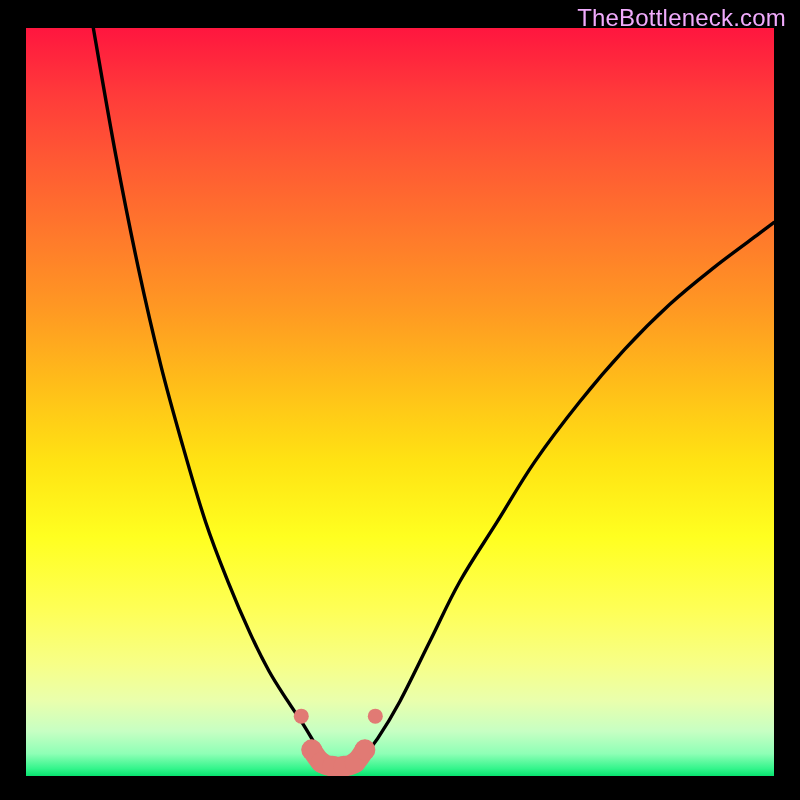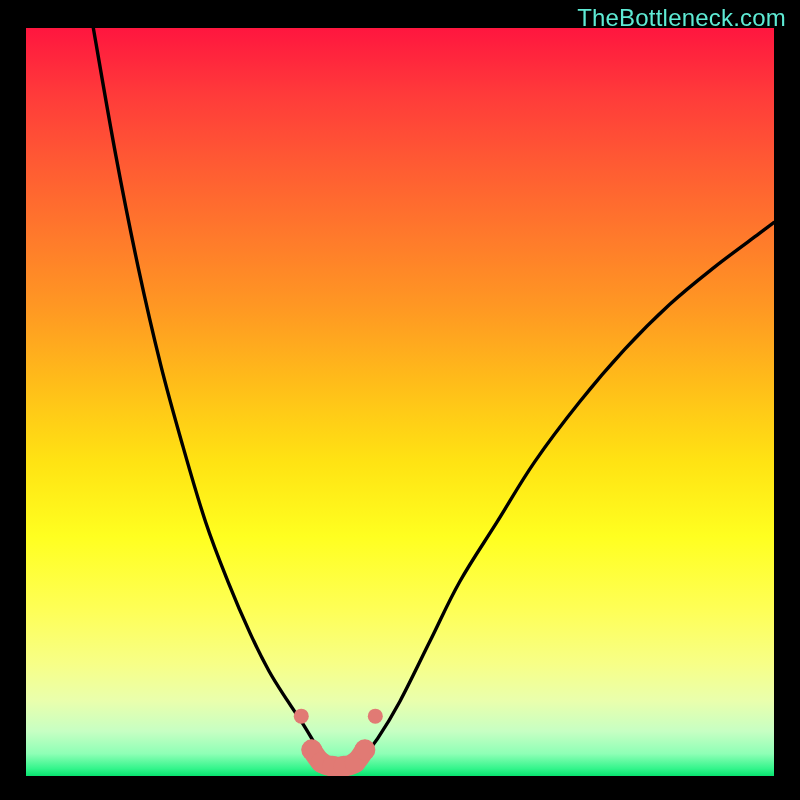--- a/index.html
+++ b/index.html
@@ -18,21 +18,21 @@
     width: 800px;
     height: 800px;
     background: #000000;
   }
   .watermark {
     position: absolute;
     top: 4px;
     right: 14px;
     font-size: 24px;
     font-weight: 500;
-    color: #5eead4;
+    color: #f0abfc;
     letter-spacing: 0.2px;
     user-select: none;
   }
   .plot-area {
     position: absolute;
     left: 26px;
     top: 28px;
     width: 748px;
     height: 748px;
     overflow: hidden;

